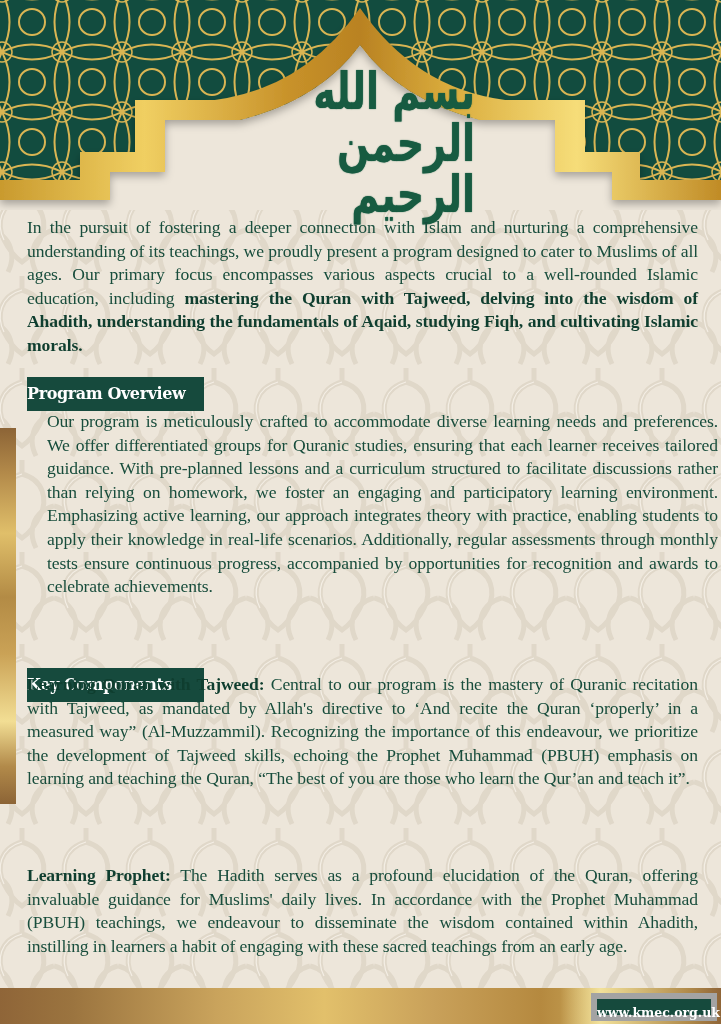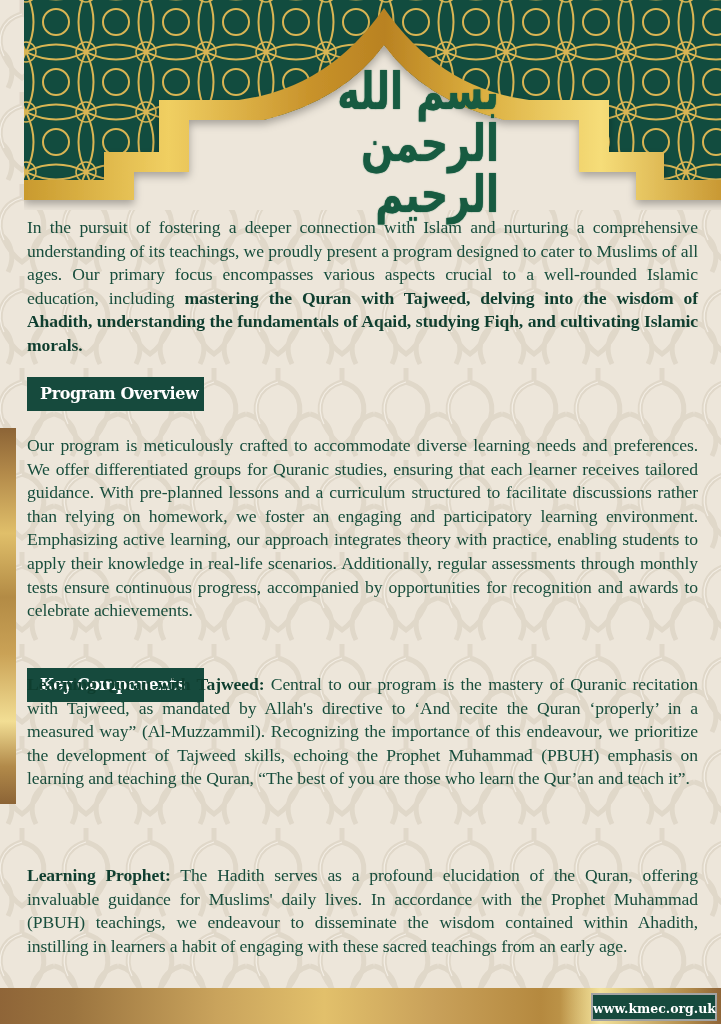--- a/index.html
+++ b/index.html
@@ -10,21 +10,21 @@
       font-family: "DejaVu Serif", "Liberation Serif", serif;
       color: #144a3a;
     }
     .bg-pattern {
       position: absolute; inset: 0; z-index: 0; overflow: hidden;
     }
     .bg-pattern svg { width: 100%; height: 100%; }
 
     
     .header {
-      position: absolute; left: 0; top: 0; width: 659px; height: 210px; z-index: 1; margin-left: 24px;
+      position: absolute; left: 0; top: 0; width: 659px; height: 210px; z-index: 1;
     }
     .header svg { width: 721px; height: 210px; display: block; }
     .bismillah {
       position: absolute; left: 250px; top: 88px; width: 225px; height: 110px;
       display: flex; align-items: center; justify-content: center;
       font-family: "DejaVu Sans", sans-serif;
       font-size: 38px; font-weight: bold; color: #175b41;
       direction: rtl; line-height: 1; letter-spacing: -1px;
       transform: scaleY(1.35);
       text-shadow: 0 0 1px #175b41;
@@ -41,47 +41,47 @@
       position: absolute; left: 27px; width: 671px; z-index: 3;
     }
     .p {
       font-family: Liberation Serif, serif;
       font-size: 17.6px; line-height: 23.6px; text-align: justify;
       color: #184d3c;
       letter-spacing: -0.1px;
     }
     .p b { font-weight: bold; color: #0f3e2f; }
     .intro { top: 216px; }
-    .overview-text { top: 434px; }
+    .overview-text { top: 410px; margin-left: 20px; }
     .tajweed-text { top: 673px; }
     .ahadith-text { top: 864px; }
 
     .heading {
       position: absolute; left: 27px; width: 177px; height: 34px; z-index: 3;
       background: #164a3d;
       color: #ffffff;
       font-family: "DejaVu Serif", serif;
       font-size: 16px; font-weight: bold;
-      line-height: 34px; padding-left: 13px;
+      line-height: 34px; 
       letter-spacing: -0.4px;
     }
     .h-overview { top: 377px; }
     .h-key { top: 668px; }
 
     
     .footer-bar {
       position: absolute; left: 0; top: 988px; width: 721px; height: 36px; z-index: 2;
       background: linear-gradient(90deg, #8f6538 0%, #9b743f 10%, #c9a35c 30%, #e2c06b 45%, #c9a15a 60%, #b5893f 75%, #d8bc6c 90%, #f2e19a 100%);
     }
     .footer-url {
       position: absolute; left: 591px; top: 993px; width: 126px; height: 28px; z-index: 3;
       background: #164a3d; color: #ffffff;
       font-family: "DejaVu Serif", serif; font-size: 12.5px; font-weight: bold;
       line-height: 28px; text-align: center;
-      border: 2px solid #a3a3a3;
+      border: 6px solid #a3a3a3;
     }
     .footer-fade {
       position: absolute; left: 560px; top: 988px; width: 161px; height: 36px; z-index: 2;
       background: linear-gradient(90deg, rgba(242,225,154,0) 0%, #f2e19a 25%, #b08a4a 80%, #8f6538 100%);
     }
   </style>
 </head>
 <body>
 
 <div class="bg-pattern">

